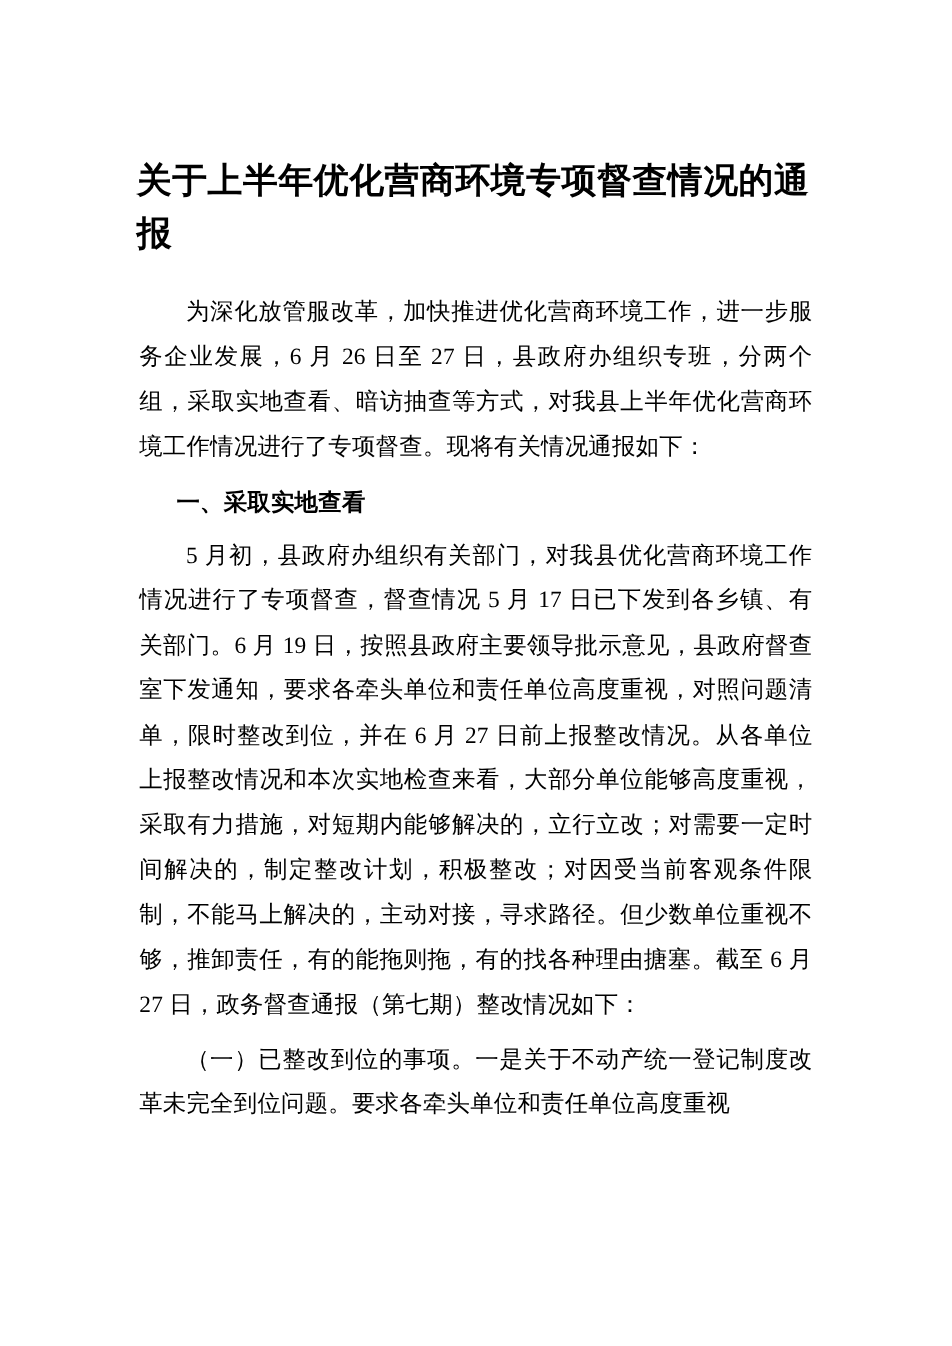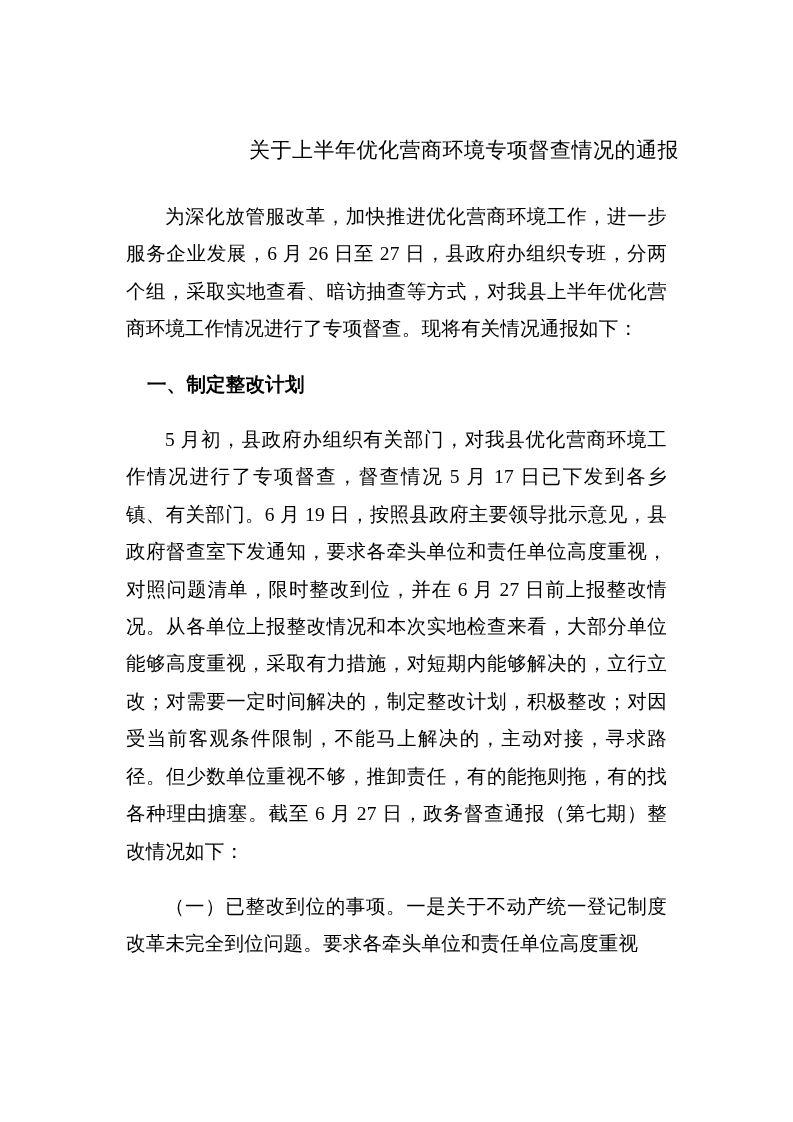--- a/index.html
+++ b/index.html
@@ -16,35 +16,35 @@
   }
   .page {
     width: 793px;
     height: 1122px;
     box-sizing: border-box;
     padding: 128px 108px 0 108px;
     position: relative;
   }
   .doc-title {
     font-family: "DejaVu Sans", "Liberation Sans", sans-serif;
-    font-weight: normal;
-    font-size: 21px;
+    font-weight: bold;
+    font-size: 29px;
     line-height: 44px;
-    text-align: right;
+    text-align: left;
     letter-spacing: 0.5px;
     margin: 0 0 4px 0;
     padding: 0 6px;
   }
   .body-block {
     margin-top: 26px;
   }
   p.para {
     font-size: 19.5px;
     line-height: 37.4px;
-    margin: 18px;
+    margin: 8px;
     text-align: justify;
     text-justify: inter-ideograph;
     text-indent: 39px;
     letter-spacing: 0.2px;
   }
   p.heading {
     font-family: "DejaVu Sans", "Liberation Sans", sans-serif;
     font-weight: bold;
     font-size: 19.5px;
     line-height: 37.4px;
@@ -55,18 +55,18 @@
 </style>
 </head>
 <body>
 
 <div class="page">
 
   <h1 class="doc-title">关于上半年优化营商环境专项督查情况的通报</h1>
 
   <div class="body-block">
     <p class="para">为深化放管服改革，加快推进优化营商环境工作，进一步服务企业发展，6 月 26 日至 27 日，县政府办组织专班，分两个组，采取实地查看、暗访抽查等方式，对我县上半年优化营商环境工作情况进行了专项督查。现将有关情况通报如下：</p>
-    <p class="heading">一、制定整改计划</p>
+    <p class="heading">一、采取实地查看</p>
     <p class="para">5 月初，县政府办组织有关部门，对我县优化营商环境工作情况进行了专项督查，督查情况 5 月 17 日已下发到各乡镇、有关部门。6 月 19 日，按照县政府主要领导批示意见，县政府督查室下发通知，要求各牵头单位和责任单位高度重视，对照问题清单，限时整改到位，并在 6 月 27 日前上报整改情况。从各单位上报整改情况和本次实地检查来看，大部分单位能够高度重视，采取有力措施，对短期内能够解决的，立行立改；对需要一定时间解决的，制定整改计划，积极整改；对因受当前客观条件限制，不能马上解决的，主动对接，寻求路径。但少数单位重视不够，推卸责任，有的能拖则拖，有的找各种理由搪塞。截至 6 月 27 日，政务督查通报（第七期）整改情况如下：</p>
     <p class="para">（一）已整改到位的事项。一是关于不动产统一登记制度改革未完全到位问题。要求各牵头单位和责任单位高度重视</p>
   </div>
 
 </div>
 
 </body></html>

